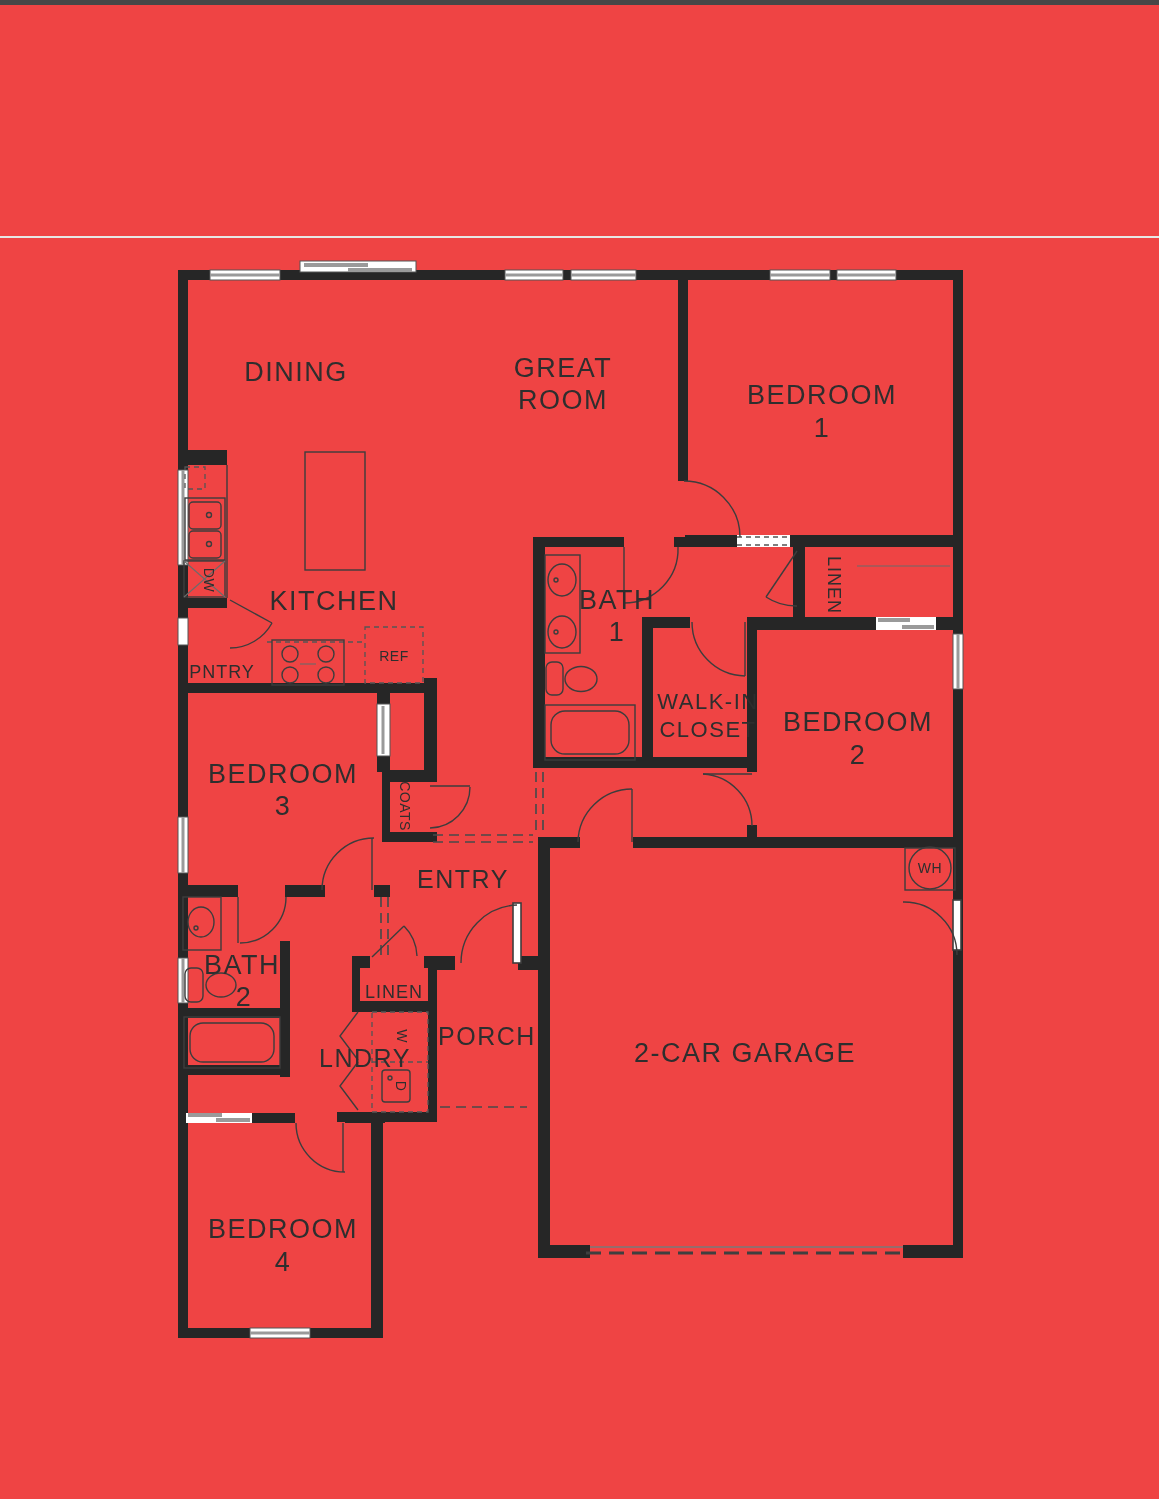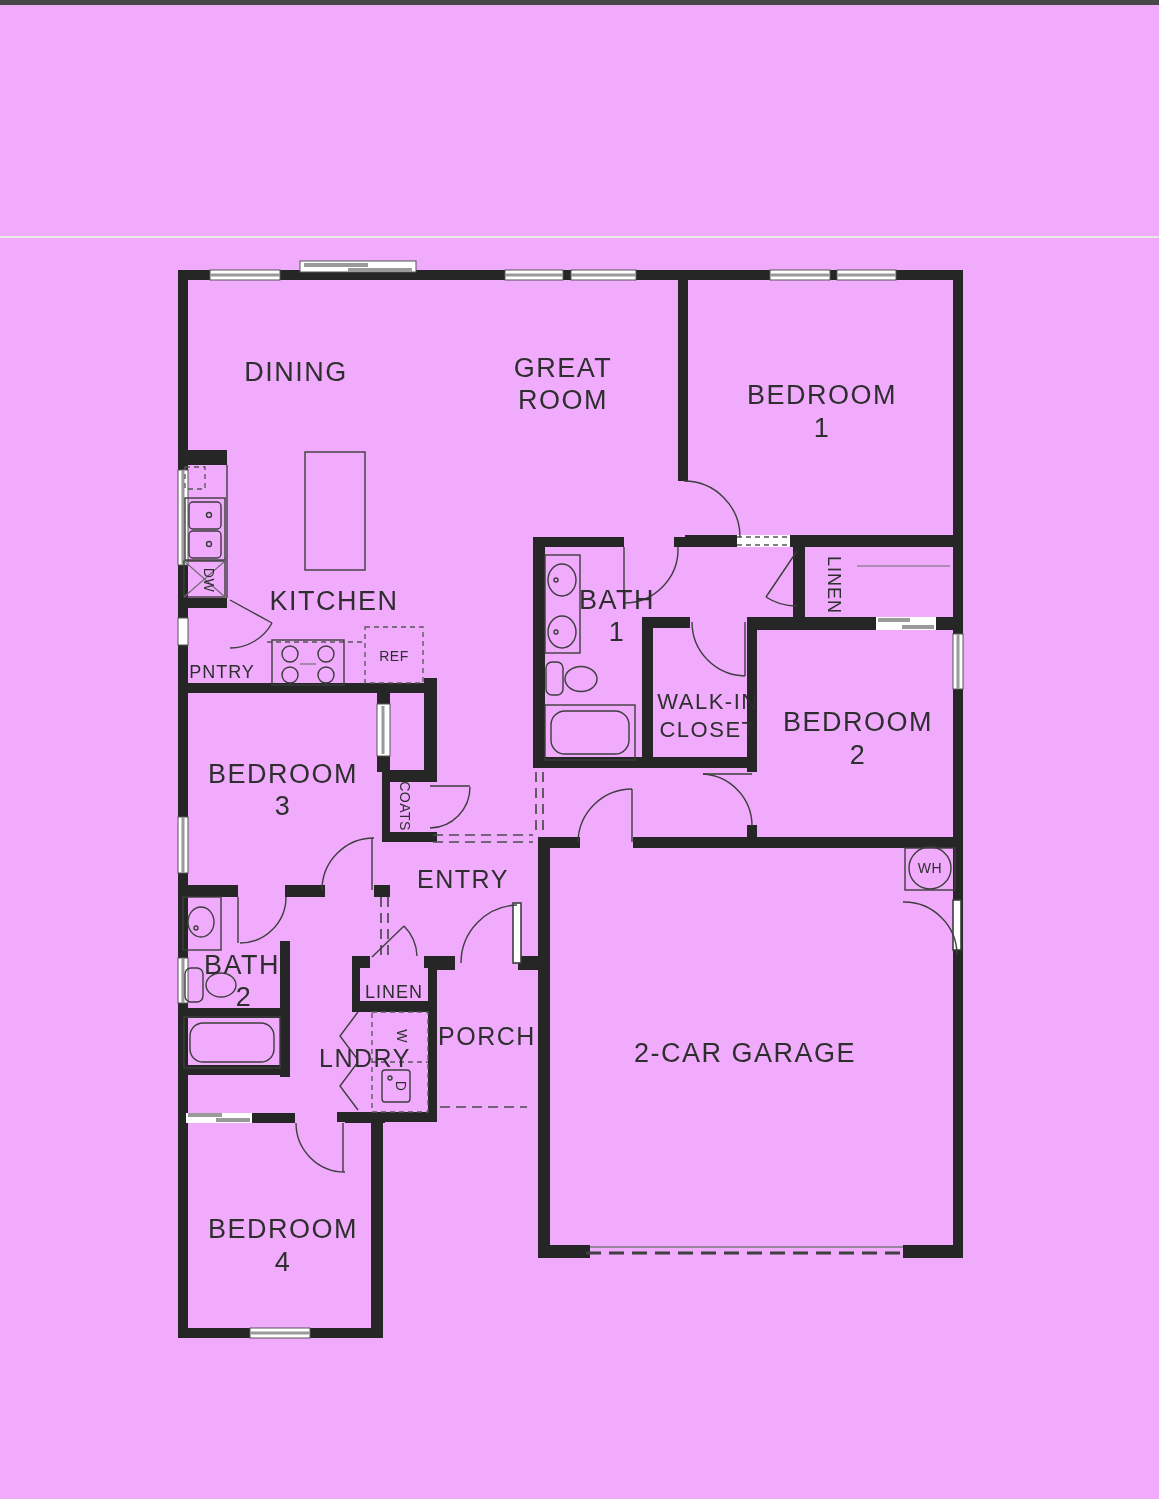--- a/index.html
+++ b/index.html
@@ -1,16 +1,16 @@
 <!DOCTYPE html>
 <html><head>
 <meta charset="utf-8">
 <style>
   html,body{margin:0;padding:0;background:#ffffff;}
-  .page{position:relative;width:1159px;height:1499px;background:#f0abfc;overflow:hidden;
+  .page{position:relative;width:1159px;height:1499px;background:#ef4444;overflow:hidden;
         font-family:"Liberation Sans", sans-serif;text-decoration:underline;}
   svg{position:absolute;left:0;top:0;}
   .wall{fill:#262626;}
   .thin{fill:none;stroke:#3d3d3d;stroke-width:1.4;}
   .thinl{fill:none;stroke:#6b6b6b;stroke-width:1.1;}
   .winband{fill:#9a9a9a;}
   .winbox{fill:#ffffff;stroke:#555;stroke-width:1;}
   .dash{stroke:#4a4a4a;stroke-width:1.7;fill:none;stroke-dasharray:10 6;}
   .dashsm{stroke:#555;stroke-width:1.3;fill:none;stroke-dasharray:5 4;}
   .door{stroke:#3d3d3d;stroke-width:1.4;fill:none;}

